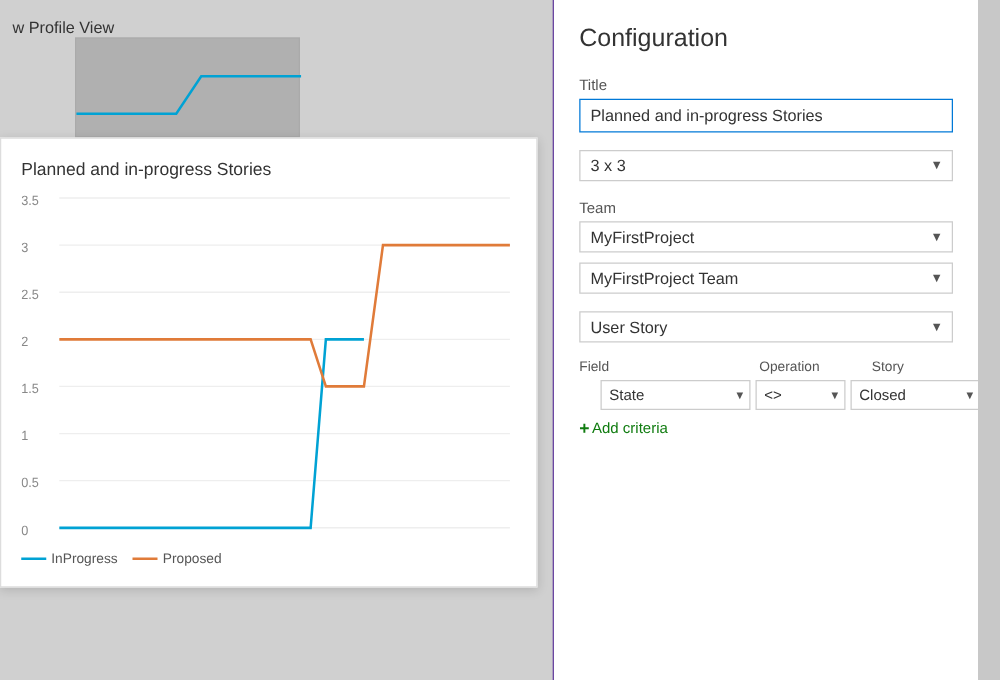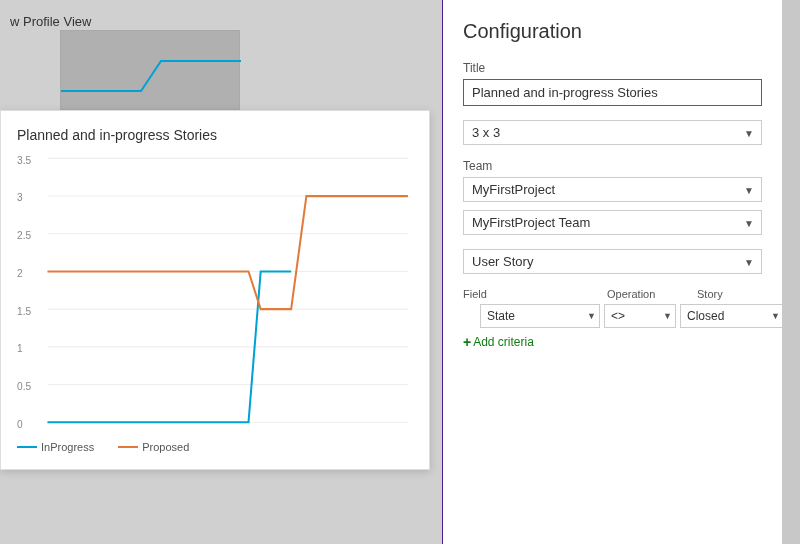--- a/index.html
+++ b/index.html
@@ -60,21 +60,21 @@
     }
 
     .chart-area {
       width: 100%;
       height: 280px;
       position: relative;
     }
 
     .chart-legend {
       display: flex;
-      gap: 24px;
+      gap: 12px;
       margin-top: 8px;
       font-size: 11px;
       color: #555;
     }
 
     .legend-item {
       display: flex;
       align-items: center;
       gap: 4px;
     }

